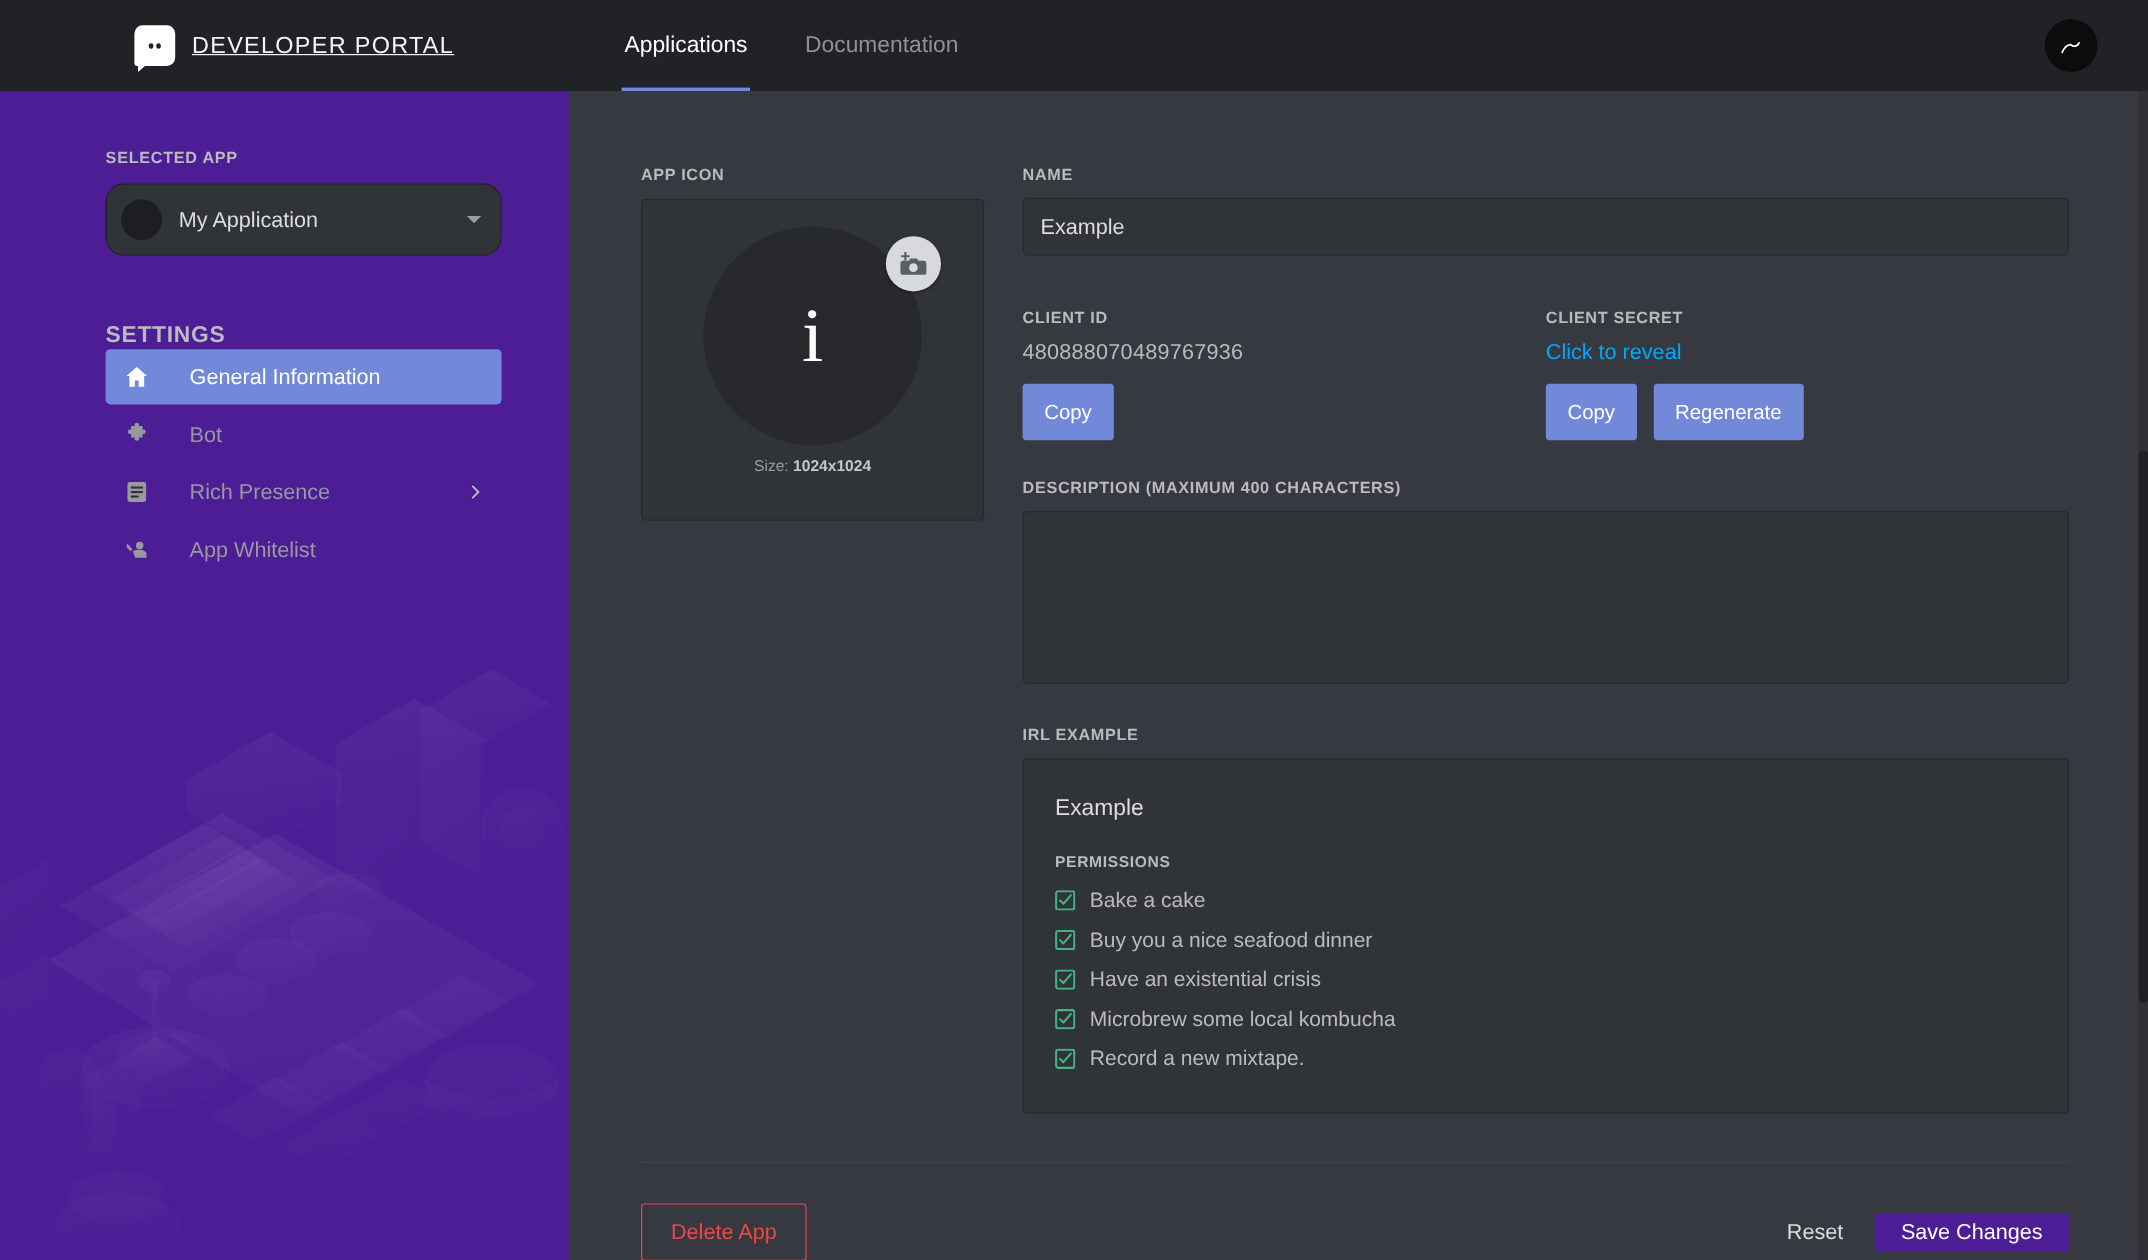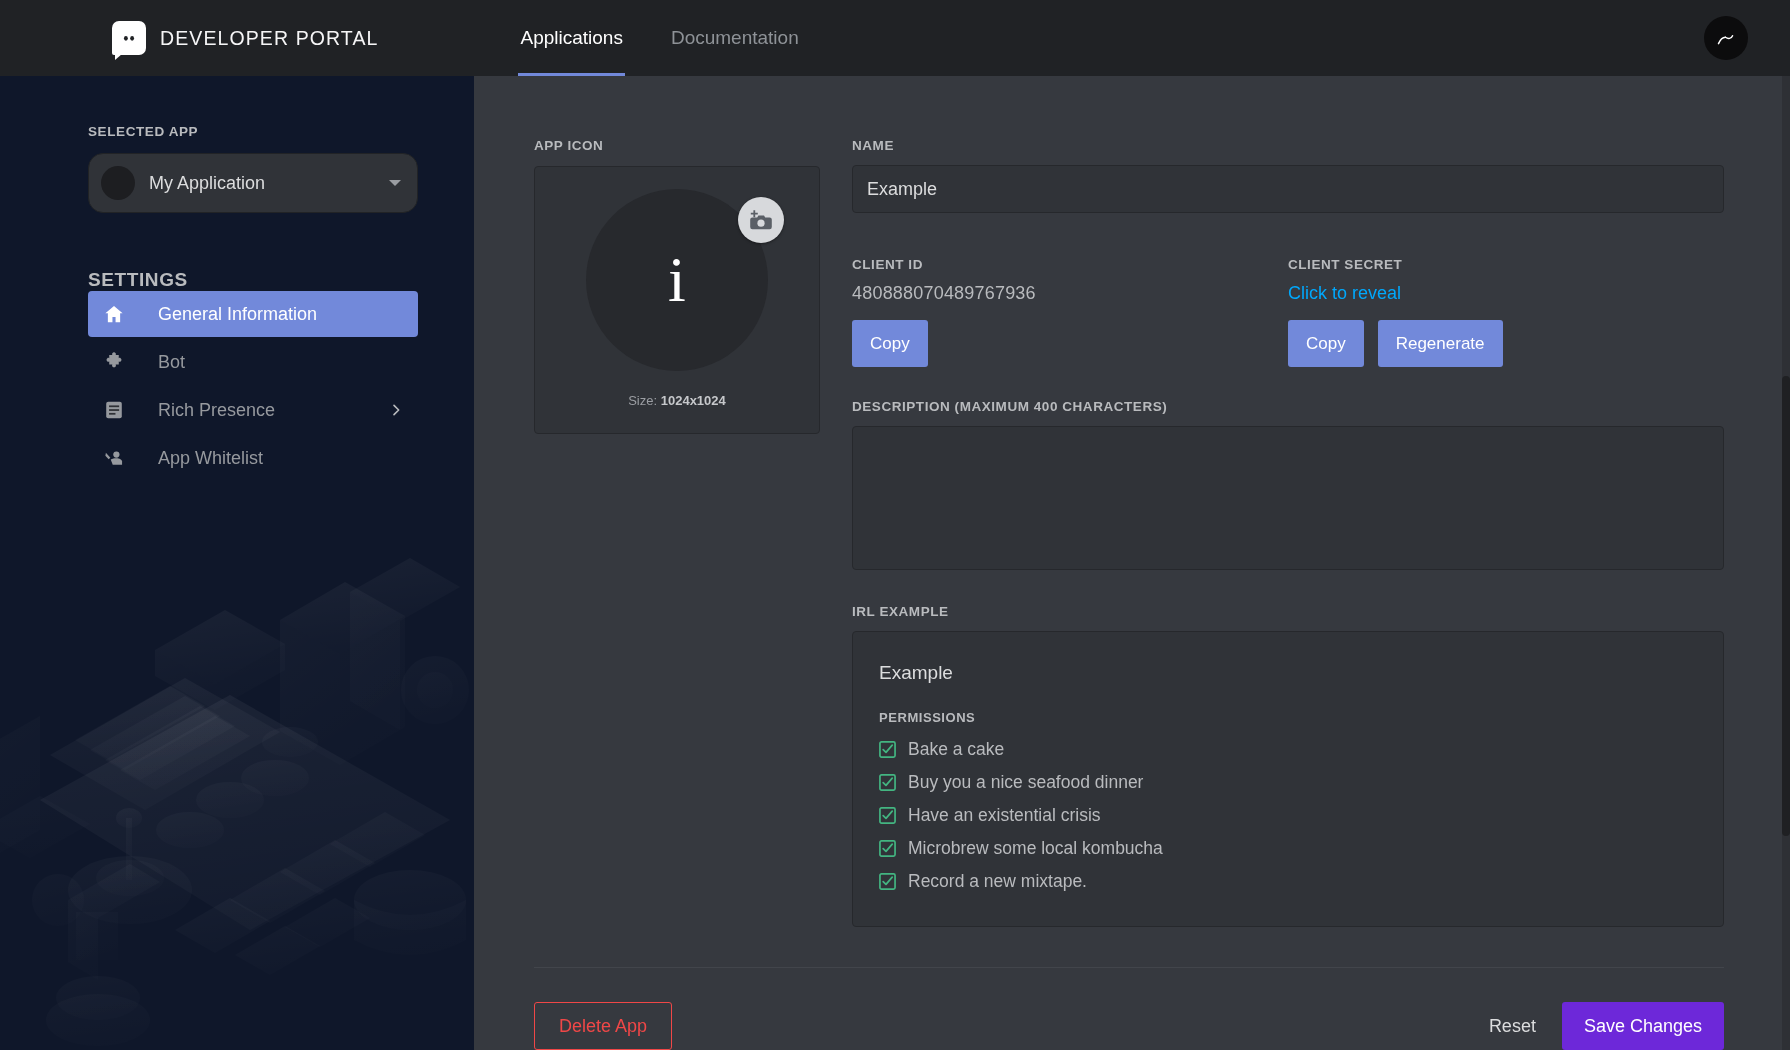--- a/index.html
+++ b/index.html
@@ -45,20 +45,21 @@
     left: 3px; bottom: -5px;
     width: 0; height: 0;
     border-left: 7px solid #ffffff;
     border-bottom: 6px solid transparent;
   }
   .brand-text {
     color: #f6f6f7;
     font-size: 19.5px;
     letter-spacing: 1.1px;
     font-weight: 400;
+    text-decoration: underline;
   }
   .nav {
     display: flex;
     align-items: center;
     margin-left: 140px;
     height: 100%;
     gap: 44px;
   }
   .nav-item {
     position: relative;
@@ -90,21 +91,21 @@
   }
   .avatar svg { width: 30px; height: 30px; }
 
   
   .body { flex: 1; display: flex; min-height: 0; position: relative; }
 
   
   .sidebar {
     width: 474px;
     min-width: 474px;
-    background: #0f172a;
+    background: #4c1d95;
     position: relative;
     overflow: hidden;
   }
   .sidebar-inner { position: relative; z-index: 2; padding: 48px 56px 0 88px; }
 
   .side-label {
     color: #b9bbbe;
     font-size: 13.5px;
     font-weight: bold;
     letter-spacing: 0.6px;
@@ -242,21 +243,21 @@
     position: absolute;
     top: 8px; right: -16px;
     width: 46px; height: 46px;
     border-radius: 50%;
     background: #d7d9dc;
     display: flex; align-items: center; justify-content: center;
     box-shadow: 0 1px 3px rgba(0,0,0,.4);
   }
   .camera-badge svg { width: 28px; height: 28px; }
   .icon-size {
-    margin-top: 22px;
+    margin-top: 10px;
     color: #9b9ea3;
     font-size: 13px;
     text-align: right;
   }
   .icon-size b { color: #c6c8cb; }
 
   
   .form-col { flex: 1; min-width: 0; }
 
   .field-label {
@@ -375,25 +376,25 @@
   .actions-right { margin-left: auto; display: flex; align-items: center; gap: 26px; }
   .btn-ghost {
     background: transparent;
     border: none;
     color: #dcddde;
     font-size: 18px;
     cursor: pointer;
     font-family: "Liberation Sans", sans-serif;
   }
   .btn-save {
-    background: #6d28d9;
+    background: #4c1d95;
     color: #ffffff;
     border: none;
     border-radius: 3px;
-    height: 48px;
+    height: 32px;
     padding: 0 22px;
     font-size: 18px;
     cursor: pointer;
     font-family: "Liberation Sans", sans-serif;
   }
 
   
   .main::-webkit-scrollbar { width: 8px; }
   .main::-webkit-scrollbar-track { background: #2e3035; }
   .main::-webkit-scrollbar-thumb { background: #202225; border-radius: 4px; }

